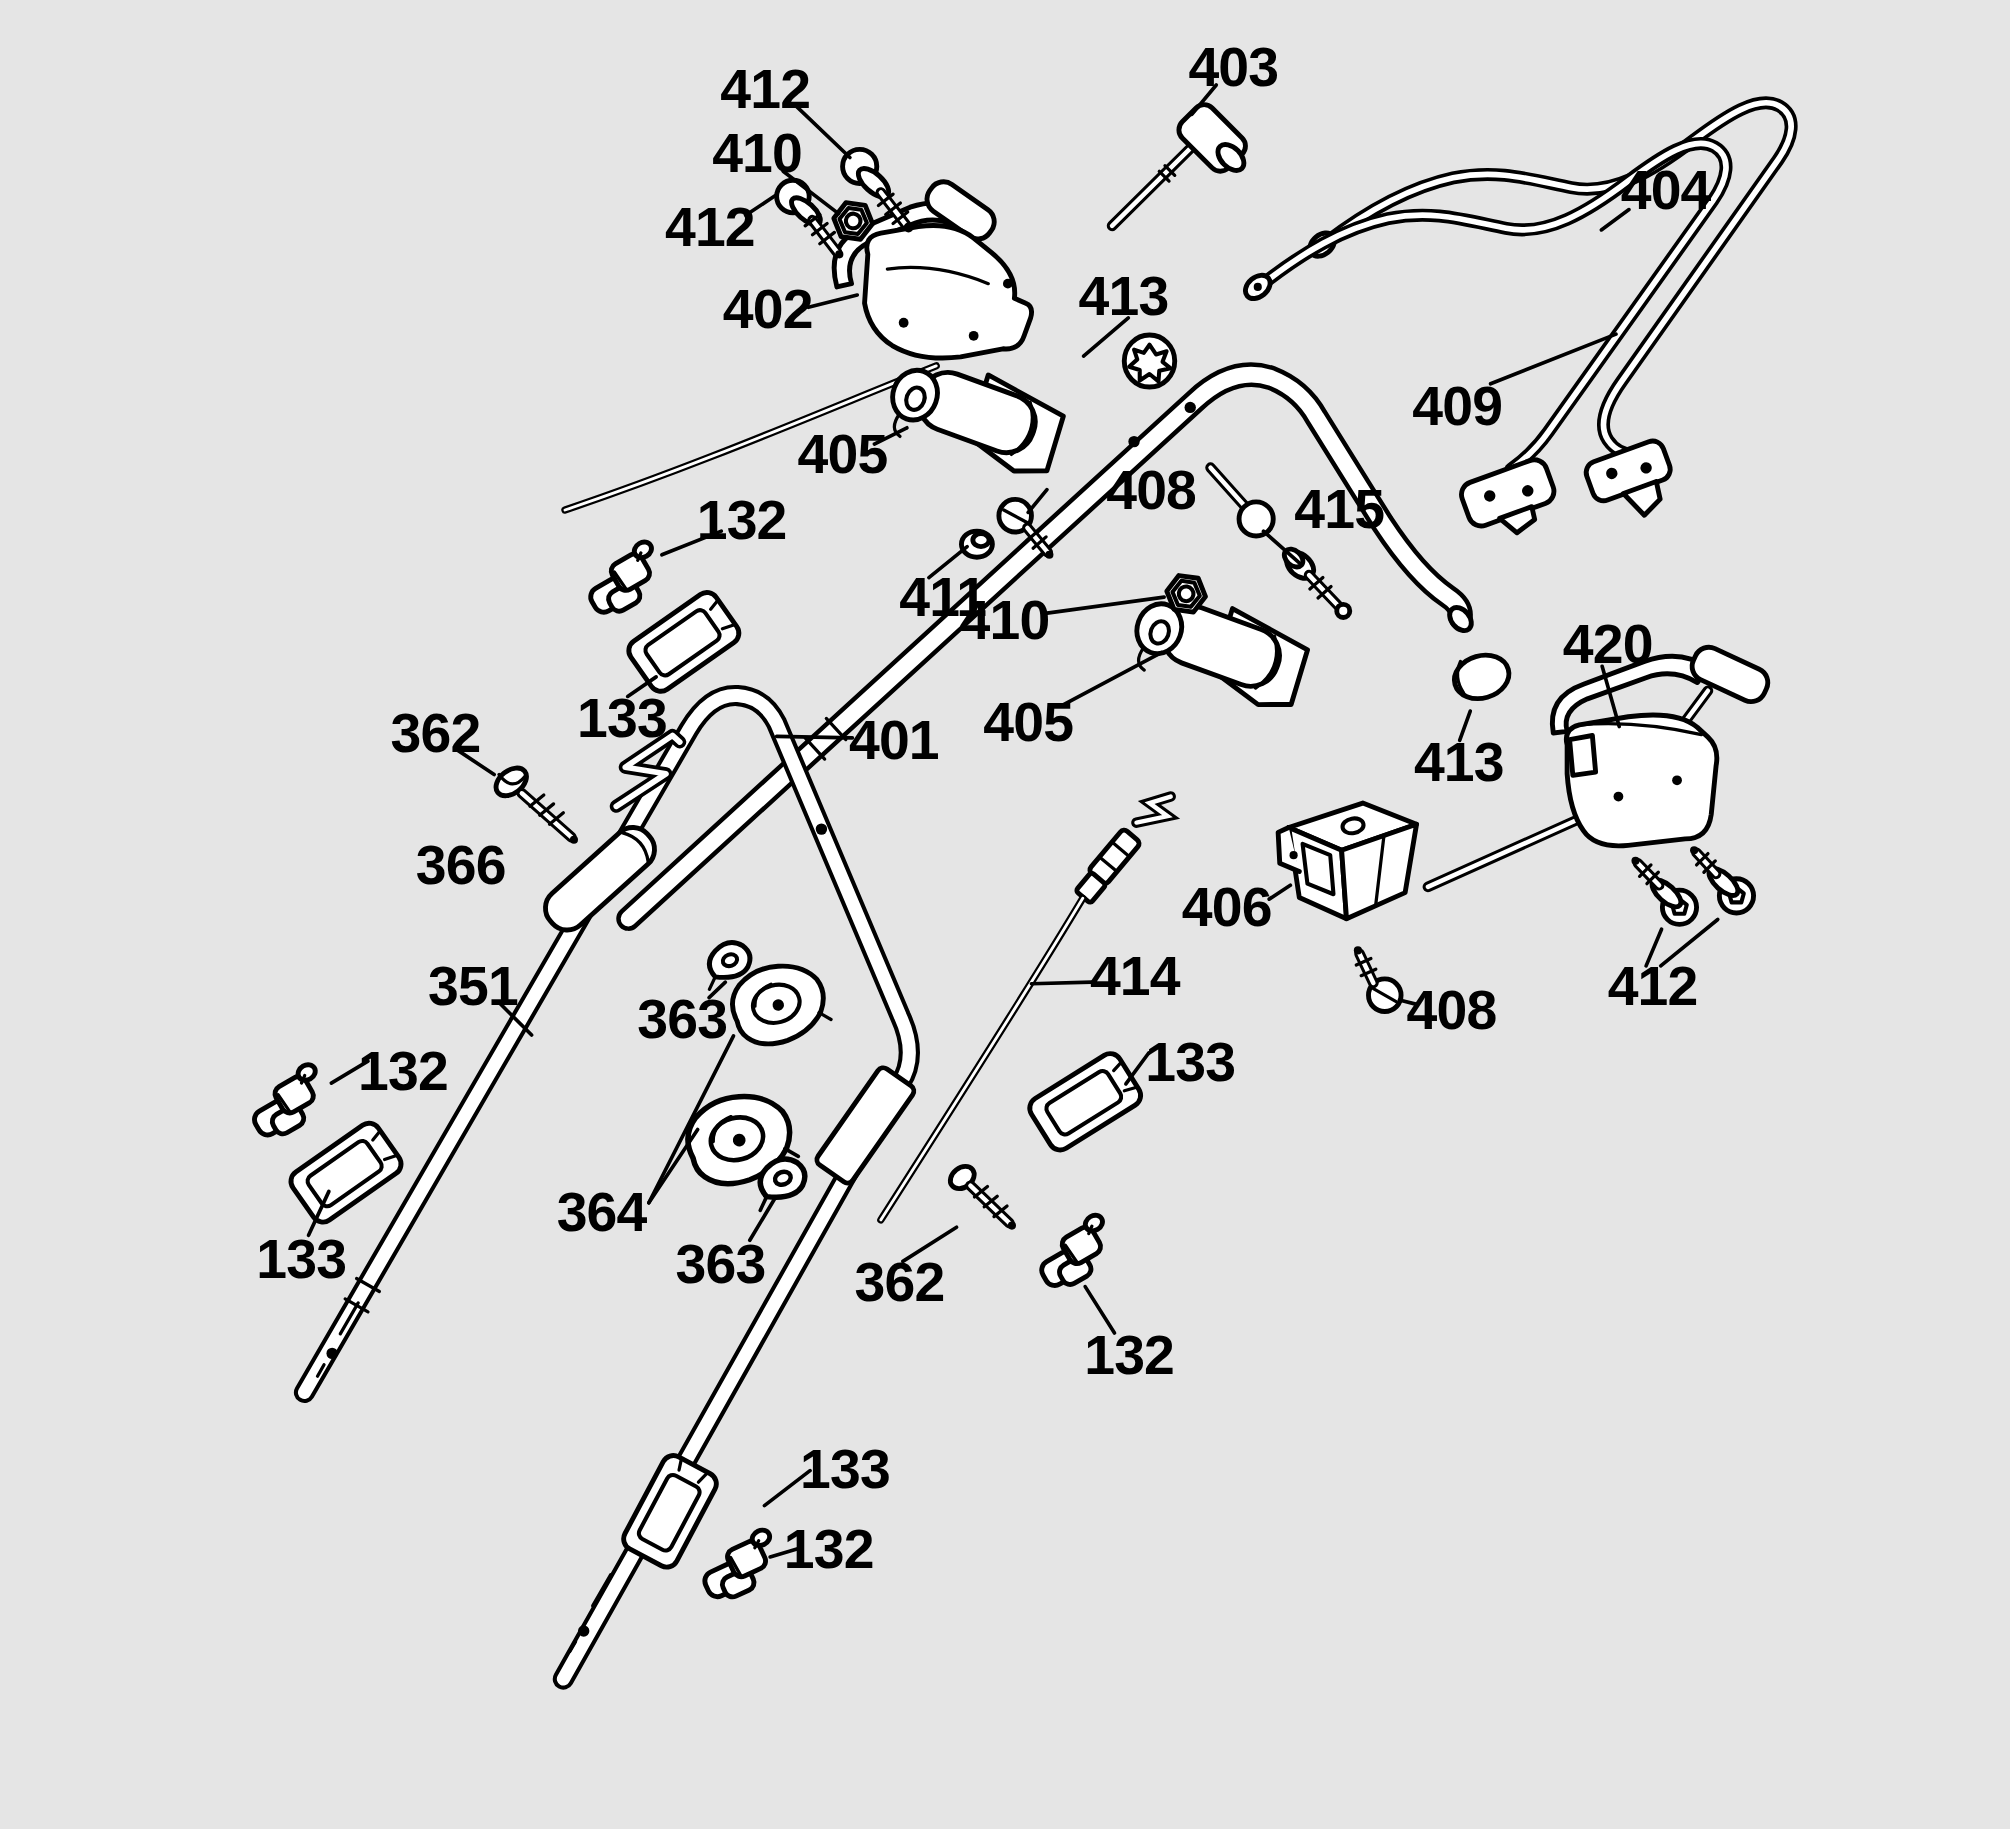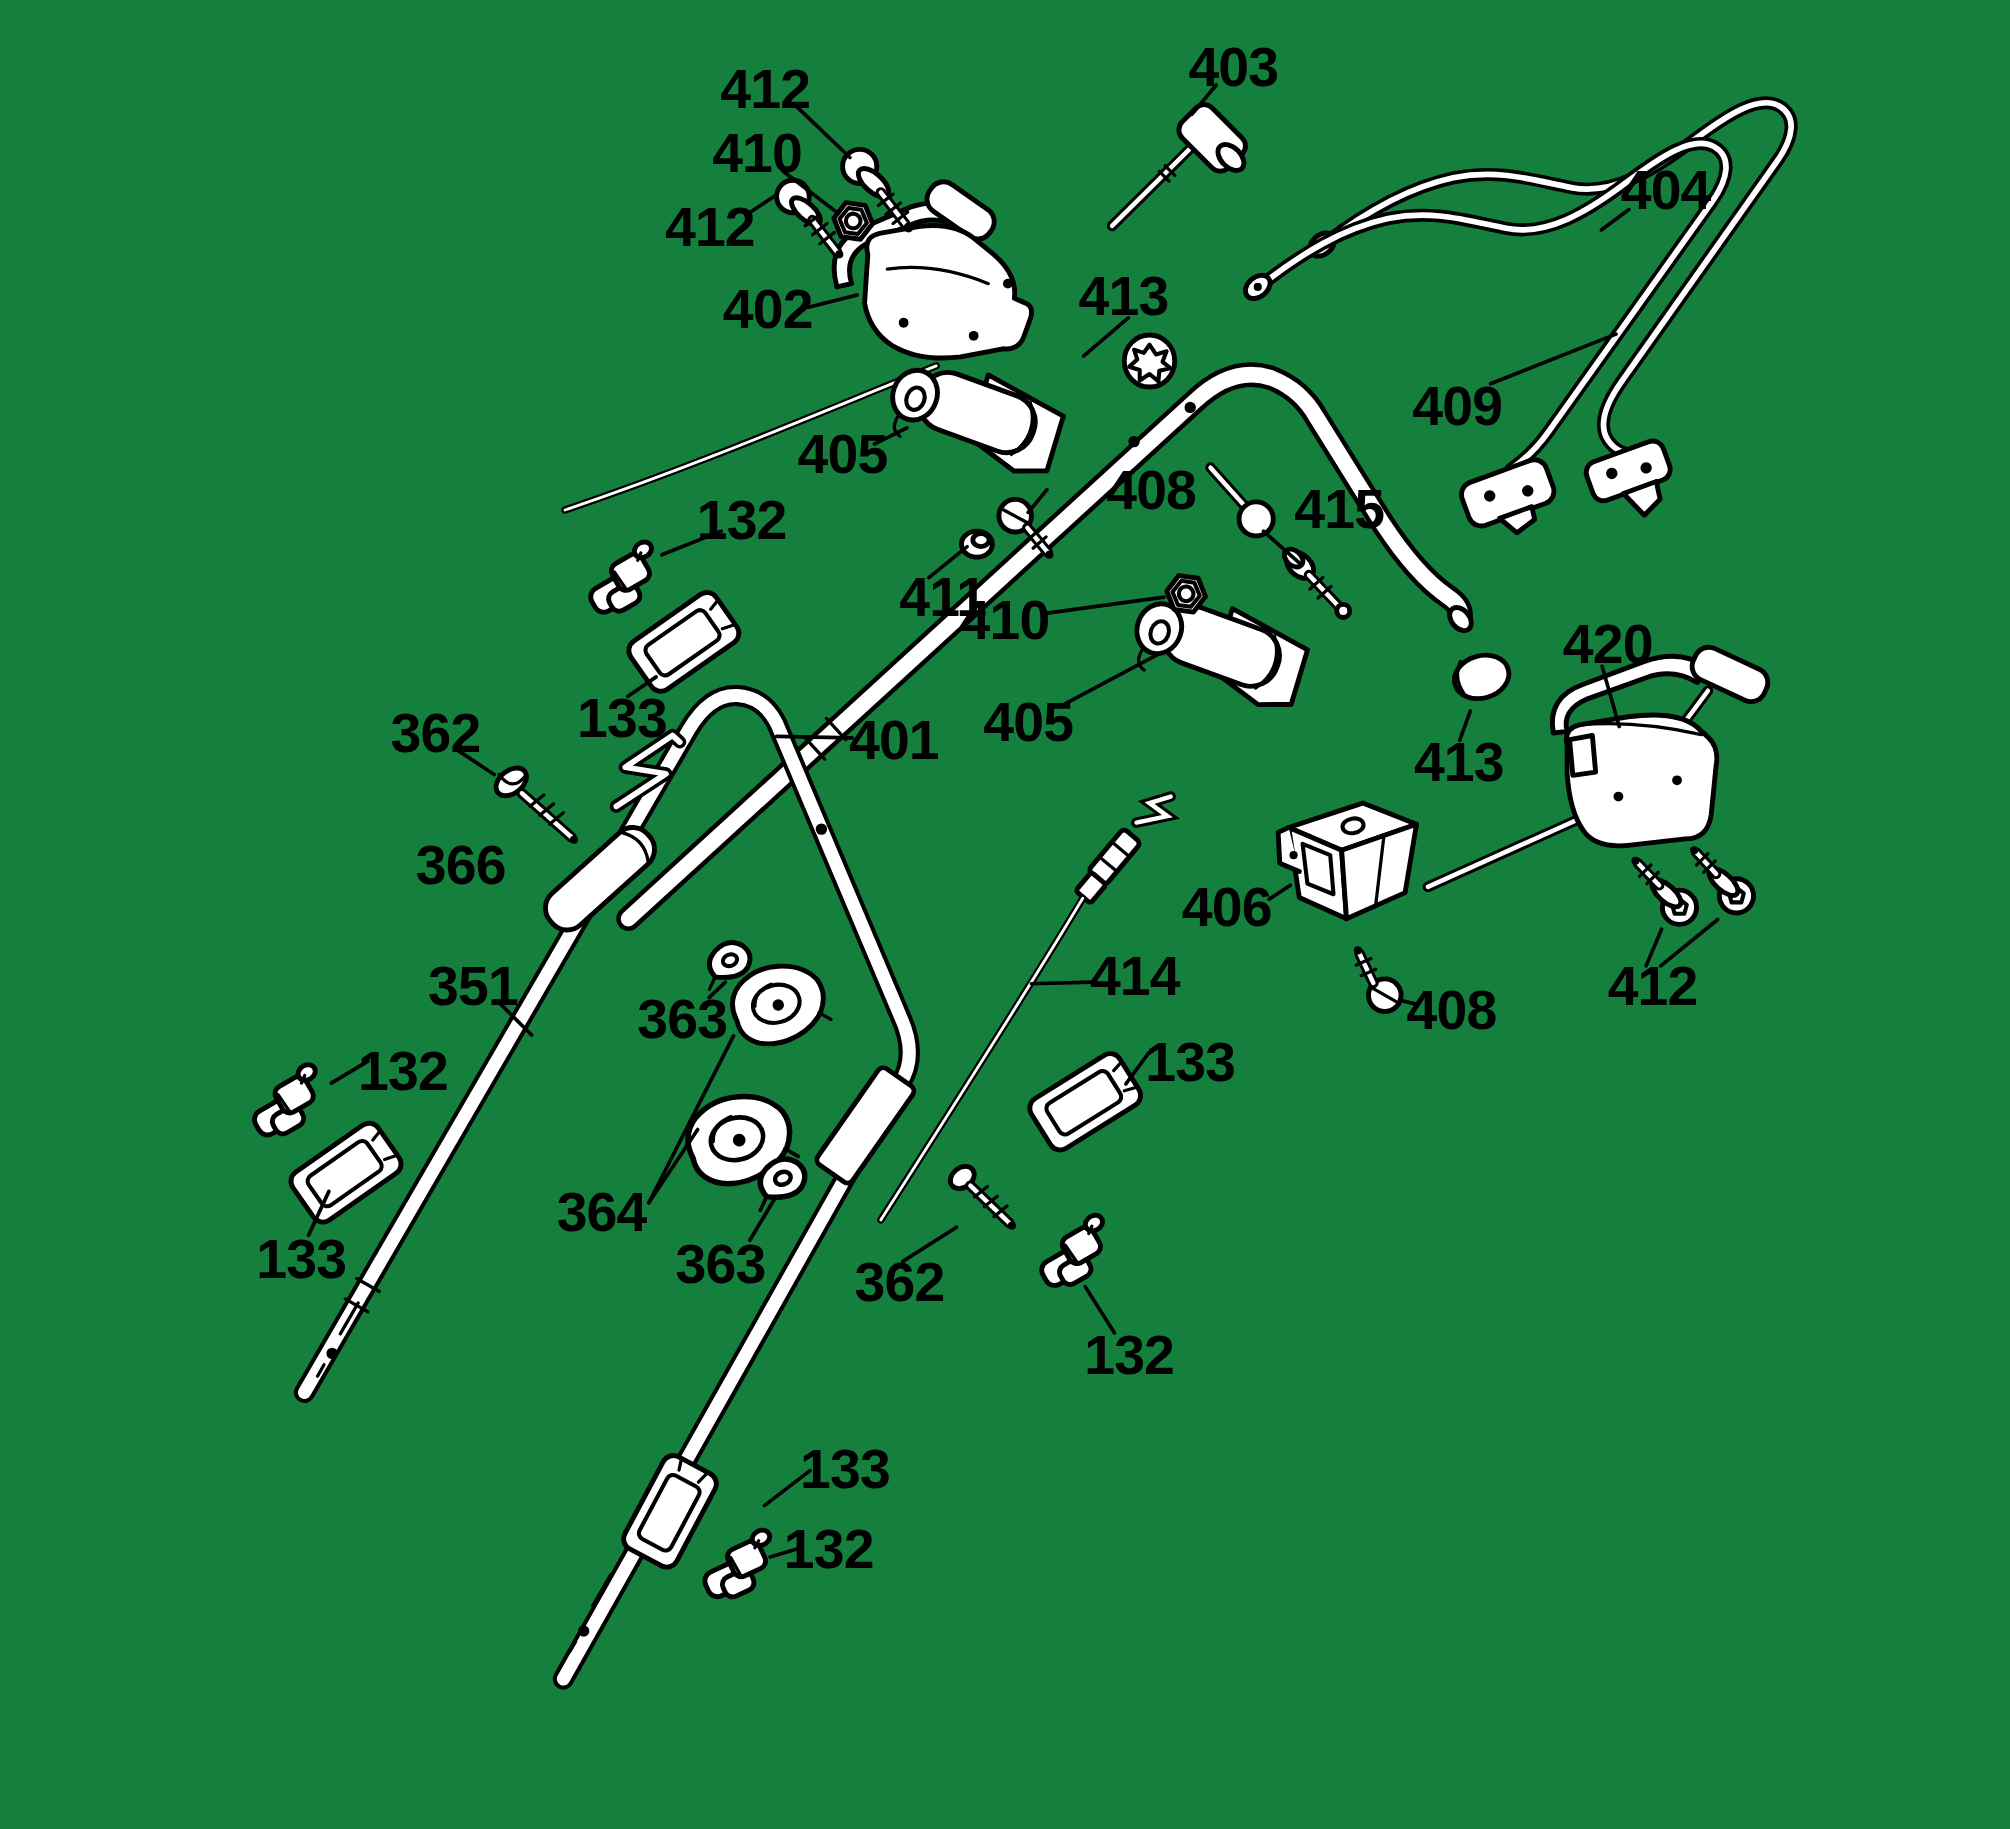--- a/index.html
+++ b/index.html
@@ -1,16 +1,16 @@
 <!DOCTYPE html>
 <html style="font-size:13px"><head>
 <meta charset="utf-8">
 <style>
   html,body{margin:0;padding:0;background:#fff;}
-  .stage{width:2010px;height:1830px;position:relative;background:#15803d;overflow:hidden;}
+  .stage{width:2010px;height:1830px;position:relative;background:#e5e5e5;overflow:hidden;}
   svg{display:block;}
   .part  {stroke:#000;stroke-width:6;fill:#fff;stroke-linejoin:round;stroke-linecap:round;}
   .pline {stroke:#000;stroke-width:5;fill:none;stroke-linejoin:round;stroke-linecap:round;}
   .thin  {stroke:#000;stroke-width:4;fill:none;stroke-linecap:round;}
   .tube-o{stroke:#000;stroke-width:30;fill:none;stroke-linejoin:round;stroke-linecap:round;}
   .tube-i{stroke:#fff;stroke-width:19;fill:none;stroke-linejoin:round;stroke-linecap:round;}
   .tub2-o{stroke:#000;stroke-width:26;fill:none;stroke-linejoin:round;stroke-linecap:round;}
   .tub2-i{stroke:#fff;stroke-width:16;fill:none;stroke-linejoin:round;stroke-linecap:round;}
   .bar-o {stroke:#000;stroke-width:16;fill:none;stroke-linejoin:round;stroke-linecap:round;}
   .bar-i {stroke:#fff;stroke-width:7;fill:none;stroke-linejoin:round;stroke-linecap:round;}

